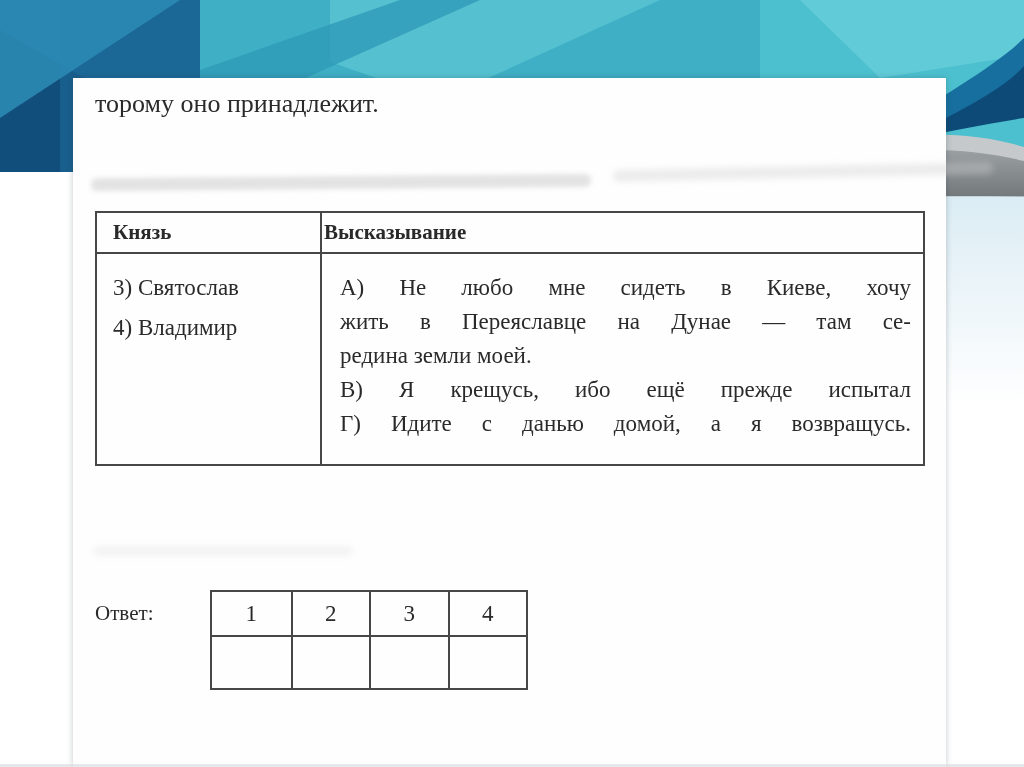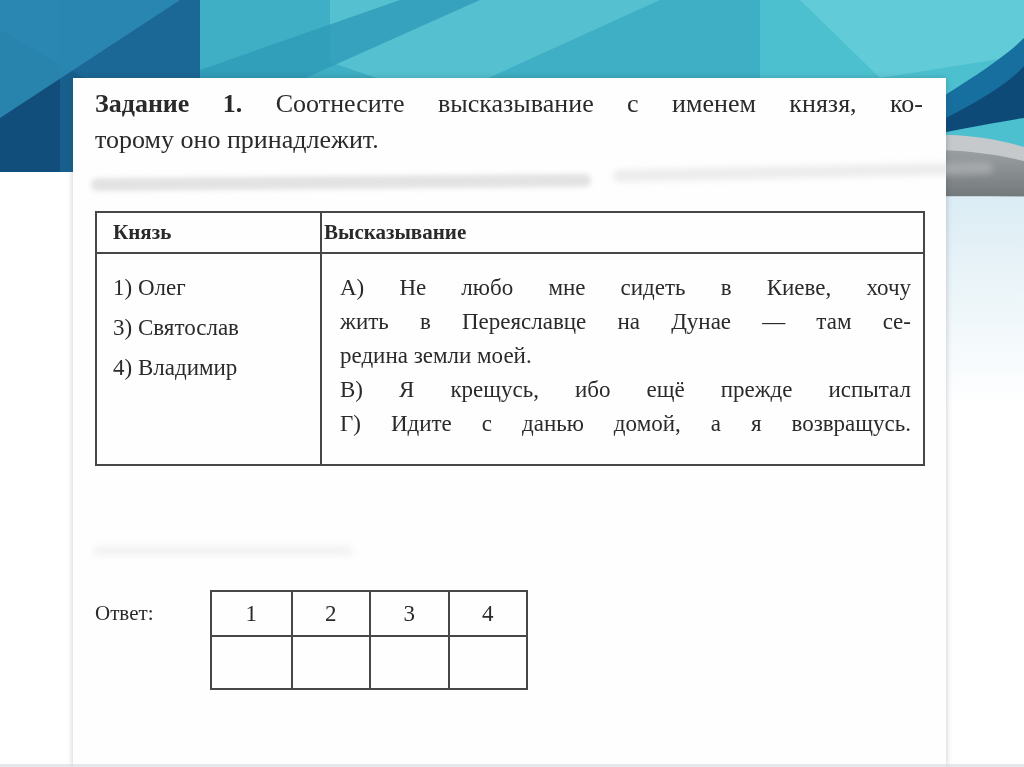--- a/index.html
+++ b/index.html
@@ -97,34 +97,32 @@
 
   <div class="wash"></div>
 
   <div class="panel">
 
     <div class="smudge s1"></div>
     <div class="smudge s2"></div>
     <div class="smudge s3"></div>
 
     <div class="title">
-      <div class="t-just"><span class="b">Задание 1.</span> <span>Соотнесите высказывание с именем князя, ко-</span></div>
       <div>торому оно принадлежит.</div>
     </div>
 
     <div class="match-table">
       <div class="mt-cell mt-head mt-h1">
           <span>Князь</span>
         </div>
       <div class="mt-cell mt-head mt-h2">
           <span>Высказывание</span>
         </div>
 
       <div class="mt-cell mt-left">
-        <div>1) Олег</div>
         <div>3) Святослав</div>
         <div>4) Владимир</div>
       </div>
 
       <div class="mt-cell mt-right">
         <div>
           <div class="stmt-line jline">А) Не любо мне сидеть в Киеве, хочу</div>
           <div class="stmt-line jline">жить в Переяславце на Дунае — там се-</div>
           <div class="stmt-line lline">редина земли моей.</div>
         </div>

